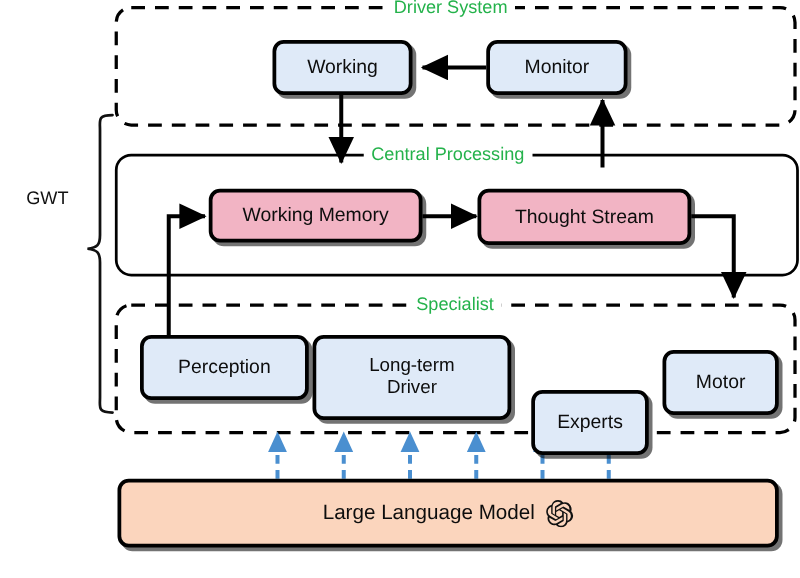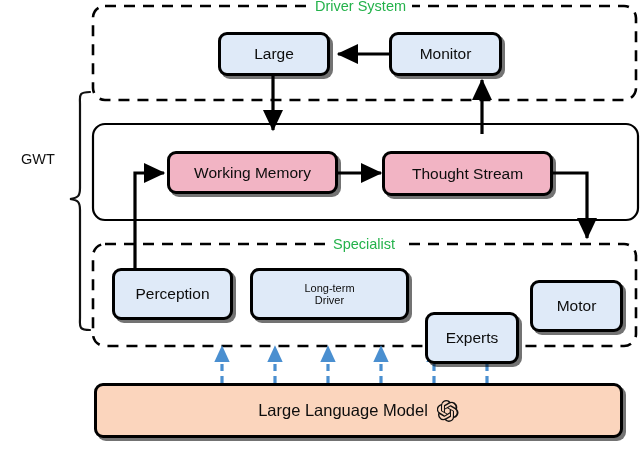--- a/index.html
+++ b/index.html
@@ -73,46 +73,47 @@
       <line x1="275" y1="383" x2="275" y2="352" marker-end="url(#ahb)"></line>
       <line x1="328" y1="383" x2="328" y2="352" marker-end="url(#ahb)"></line>
       <line x1="381" y1="383" x2="381" y2="352" marker-end="url(#ahb)"></line>
       <line x1="434" y1="383" x2="434" y2="352" marker-end="url(#ahb)"></line>
       <line x1="487" y1="383" x2="487" y2="352" marker-end="url(#ahb)"></line>
     </g>
   </svg>
 
   <div class="grp-label" style="left:309px;top:-2px;">Driver System</div>
 
+  <div class="grp-label" style="left:291px;top:116px;">Central Processing</div>
 
   <div class="grp-label" style="left:327px;top:236px;">Specialist</div>
 
   <div class="gwt-label" style="left:21px;top:151px;">GWT</div>
 
   <div class="box blue" style="left:218px;top:32px;width:112px;height:44px;font-size:15.5px;">
-    <span>Large</span>
+    <span>Working</span>
   </div>
 
   <div class="box blue" style="left:389px;top:32px;width:113px;height:44px;font-size:15.5px;">
     <span>Monitor</span>
   </div>
 
   <div class="box pink" style="left:167px;top:151px;width:171px;height:43px;font-size:15.5px;">
     <span>Working Memory</span>
   </div>
 
   <div class="box pink" style="left:382px;top:151px;width:171px;height:45px;font-size:15.5px;">
     <span>Thought Stream</span>
   </div>
 
-  <div class="box blue" style="left:112px;top:268px;width:121px;height:52px;font-size:15.5px;">
+  <div class="box blue" style="left:112px;top:268px;width:135px;height:52px;font-size:15.5px;">
     <span>Perception</span>
   </div>
 
-  <div class="box blue" style="left:250px;top:268px;width:159px;height:52px;font-size:11px;">
+  <div class="box blue" style="left:250px;top:268px;width:159px;height:68px;font-size:15px;">
     <span>
       <span>Long-term</span><br>
       <span>Driver</span>
     </span>
   </div>
 
   <div class="box blue" style="left:425px;top:268px;width:94px;height:52px;font-size:15.5px;margin-top:44px;">
     <span>Experts</span>
   </div>
 

